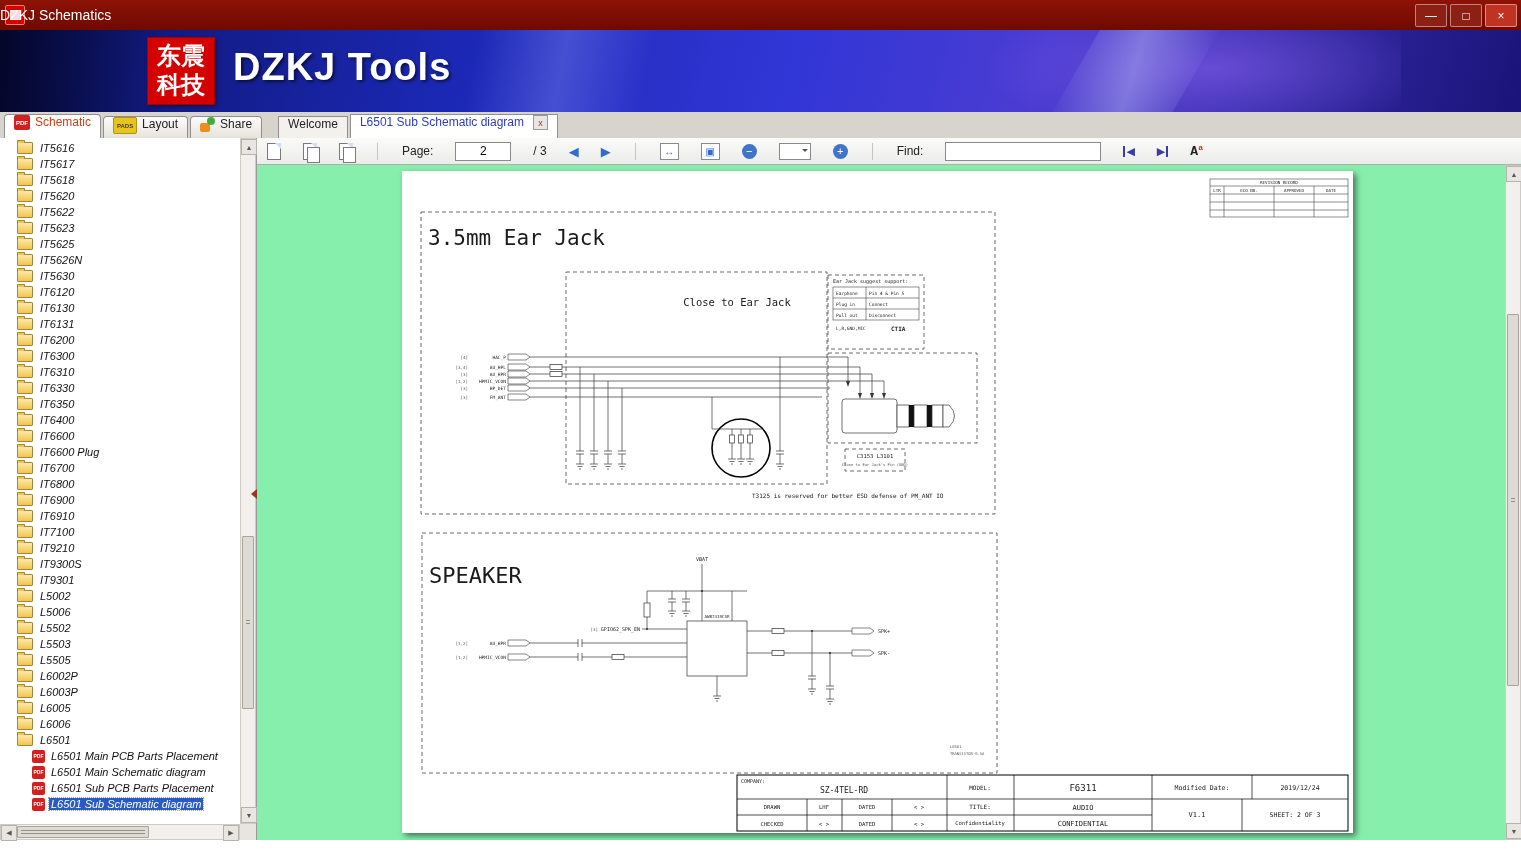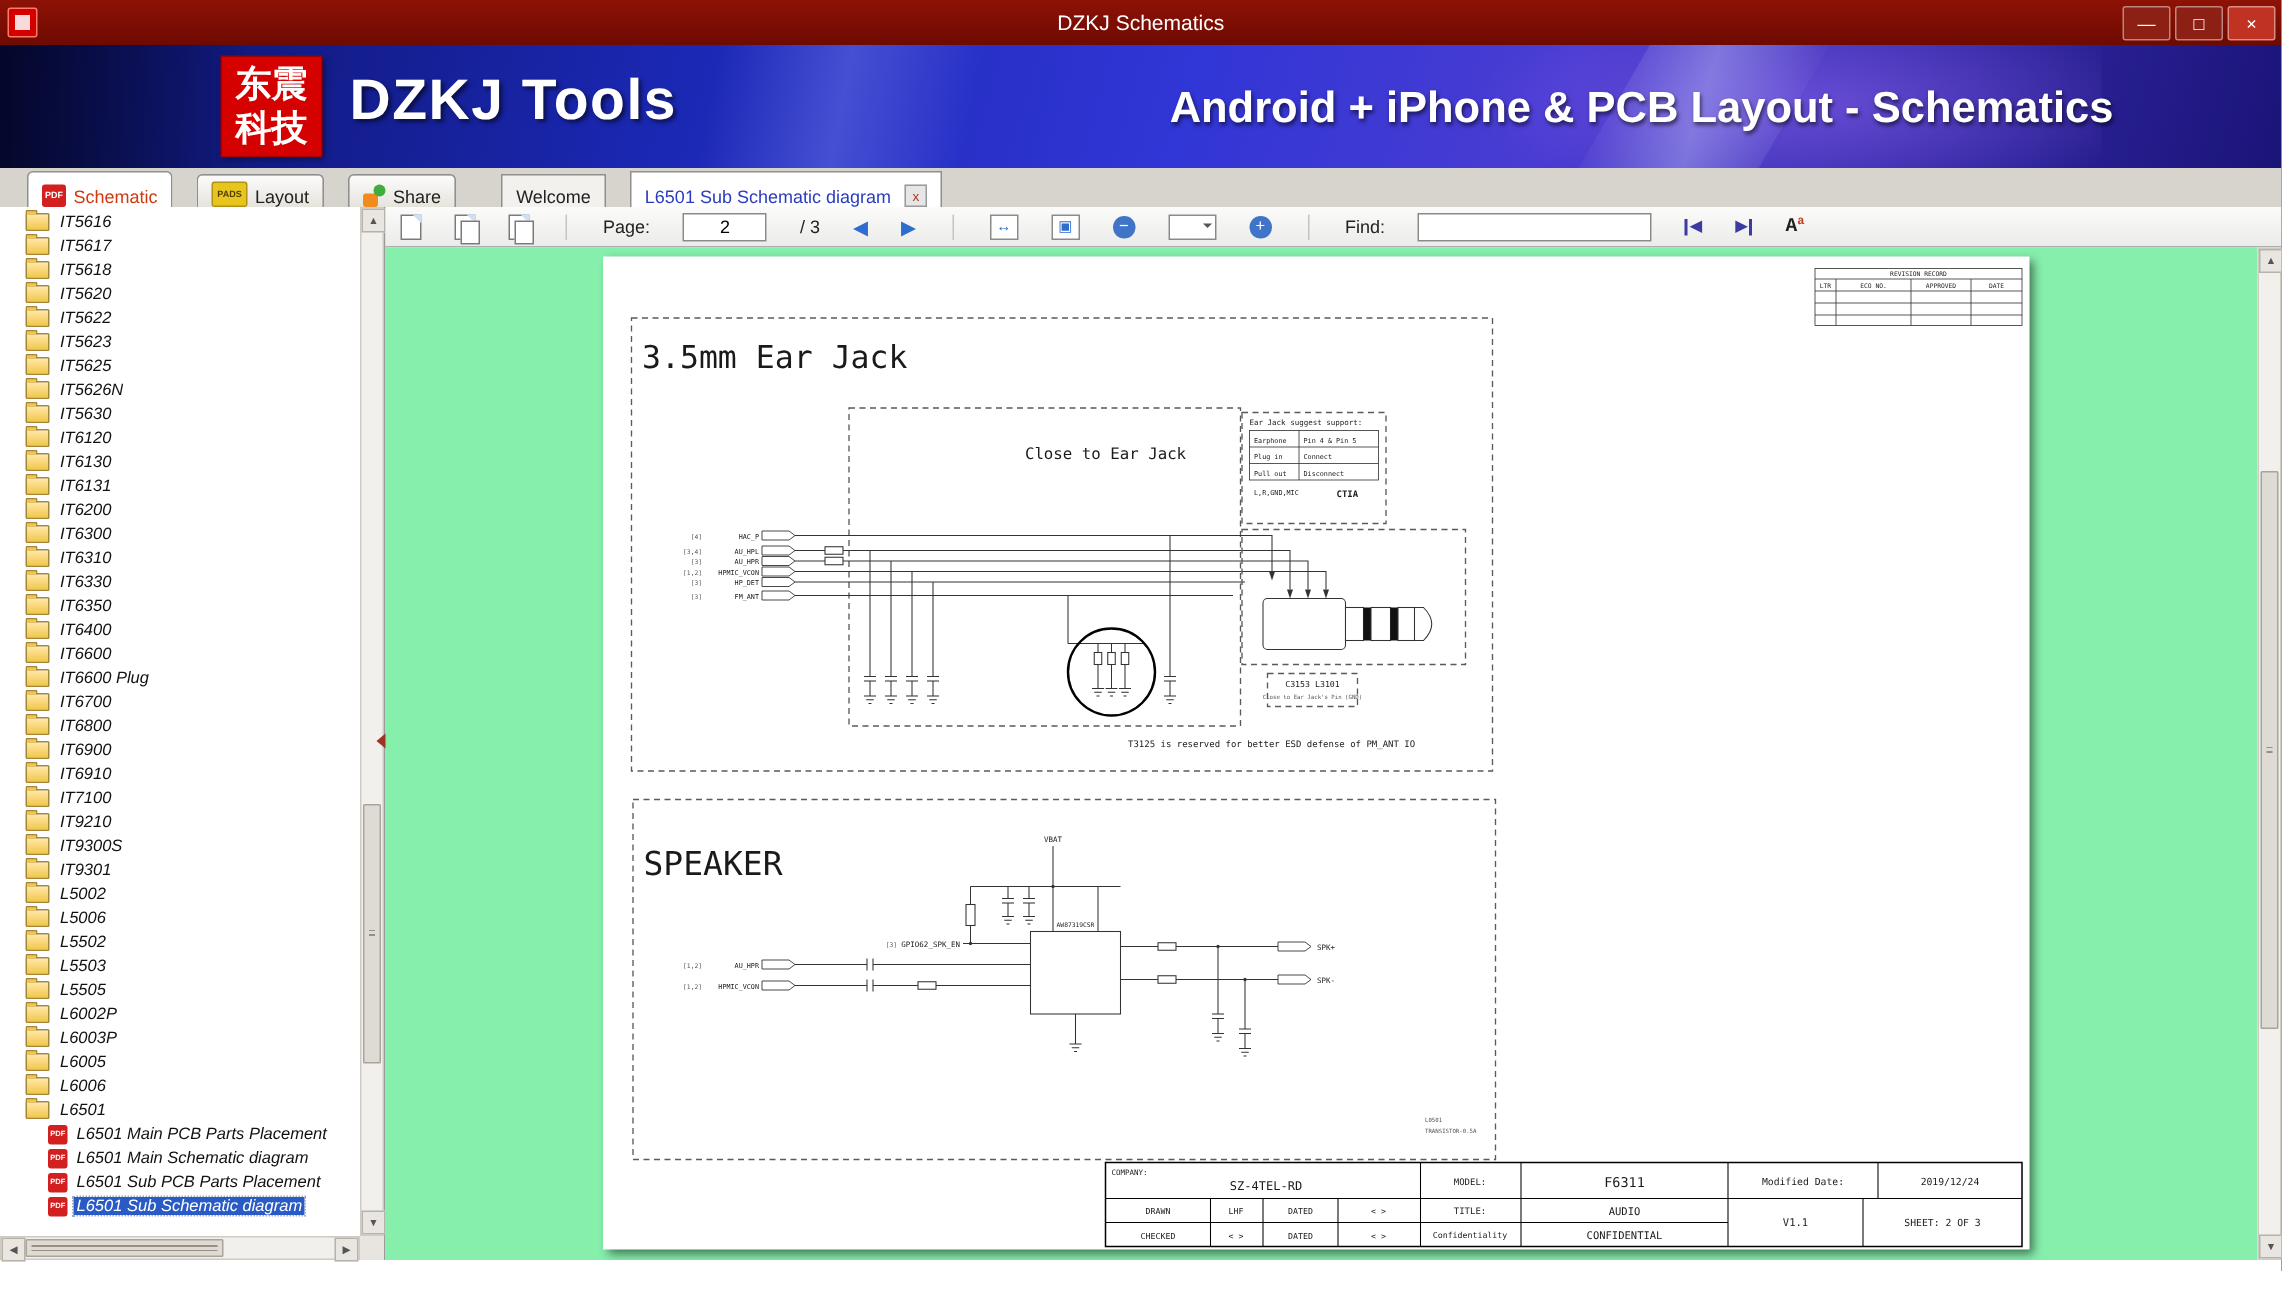--- a/index.html
+++ b/index.html
@@ -5,21 +5,21 @@
   html,body{margin:0;padding:0;background:#6b6b6b;}
   .app{position:relative;width:1521px;height:859px;overflow:hidden;background:#fff;
        font-family:"Liberation Sans",sans-serif;-webkit-font-smoothing:antialiased;}
 
   
   .titlebar{position:absolute;left:0;top:0;right:0;height:30px;
     background:linear-gradient(#8e1206,#6e0a01);display:flex;align-items:center;color:#fff;}
   .app-icon{position:absolute;left:5px;top:5px;width:18px;height:18px;background:#d40000;
     border:1px solid #ff7a6a;border-radius:2px;}
   .app-icon::after{content:"";position:absolute;inset:4px;background:rgba(255,255,255,.85);}
-  .tb-title{position:absolute;left:0;right:0;text-align:center;font-size:14px;color:#fff;}
+  .tb-title{position:absolute;left:0;right:0;text-align:left;font-size:14px;color:#fff;}
   .win-btns{position:absolute;right:4px;top:4px;display:flex;gap:3px;}
   .win-btn{width:30px;height:21px;display:flex;align-items:center;justify-content:center;
     font-size:12px;color:#fff;background:#8c2014;border:1px solid rgba(255,255,255,.45);
     border-radius:2px;cursor:pointer;}
   .win-btn.close{background:#c03222;}
 
   
   .banner{position:absolute;left:0;top:30px;right:0;height:82px;overflow:hidden;
     background:
       linear-gradient(90deg, rgba(0,0,10,.65), rgba(0,0,10,0) 11%),
@@ -37,23 +37,23 @@
     align-items:center;justify-content:center;color:#fff;font-weight:bold;font-size:24px;line-height:29px;
     font-family:"DejaVu Sans",sans-serif;}
   .appname{position:absolute;left:233px;top:16px;font-size:38px;font-weight:bold;color:#fff;
     letter-spacing:1px;text-shadow:2px 2px 3px rgba(0,0,0,.55);}
   .tagline{position:absolute;right:112px;top:26px;font-size:29px;font-weight:600;color:#fff;
     text-shadow:1px 2px 3px rgba(0,0,0,.6);}
 
   
   .tabbar{position:absolute;left:0;top:112px;right:0;height:26px;background:#d7d4cd;
     border-bottom:1px solid #8f8f8f;display:flex;align-items:flex-end;padding-left:4px;}
-  .tab{height:21px;display:flex;align-items:flex-end;gap:5px;padding:0 9px;margin-right:2px;
+  .tab{height:21px;display:flex;align-items:flex-start;gap:5px;padding:0 9px;margin-right:2px;
     border:1px solid #8f8f8f;border-bottom:none;border-radius:4px 4px 0 0;
-    background:linear-gradient(#fcfcfb,#e6e3dc);font-size:12px;color:#222;cursor:pointer;margin-left:14px;}
+    background:linear-gradient(#fcfcfb,#e6e3dc);font-size:12px;color:#222;cursor:pointer;}
   .tab.active{background:#fff;height:23px;}
   .tab .lbl-schematic{color:#d03a10;}
   .doc-tabs{margin-left:14px;display:flex;align-items:flex-end;}
   .tab.doc{border-radius:0;background:#f2f1ee;}
   .tab.doc.active{background:#fff;}
   .tab .lbl-doc{color:#2a3cc0;}
   .pdf-badge{width:16px;height:15px;background:#d21f1f;color:#fff;font-size:6px;font-weight:bold;
     display:flex;align-items:center;justify-content:center;border-radius:2px;flex:none;}
   .pads-badge{width:22px;height:15px;background:#e8c51e;color:#503c00;font-size:6px;font-weight:bold;
     display:flex;align-items:center;justify-content:center;border-radius:2px;border:1px solid #b09215;flex:none;}
@@ -178,21 +178,20 @@
 
   <div class="banner">
     <div class="streak1"></div>
     <div class="streak2"></div>
     <div class="streak3"></div>
     <div class="logo">
       <span>东震</span>
       <span>科技</span>
     </div>
     <div class="appname">DZKJ Tools</div>
-    <div class="tagline">Android + iPhone &amp; PCB Layout - Schematics</div>
   </div>
 
   <div class="tabbar">
     <div class="tab active">
       <span class="pdf-badge">PDF</span>
       <span class="lbl-schematic">Schematic</span>
     </div>
     <div class="tab">
       <span class="pads-badge">PADS</span>
       <span>Layout</span>

